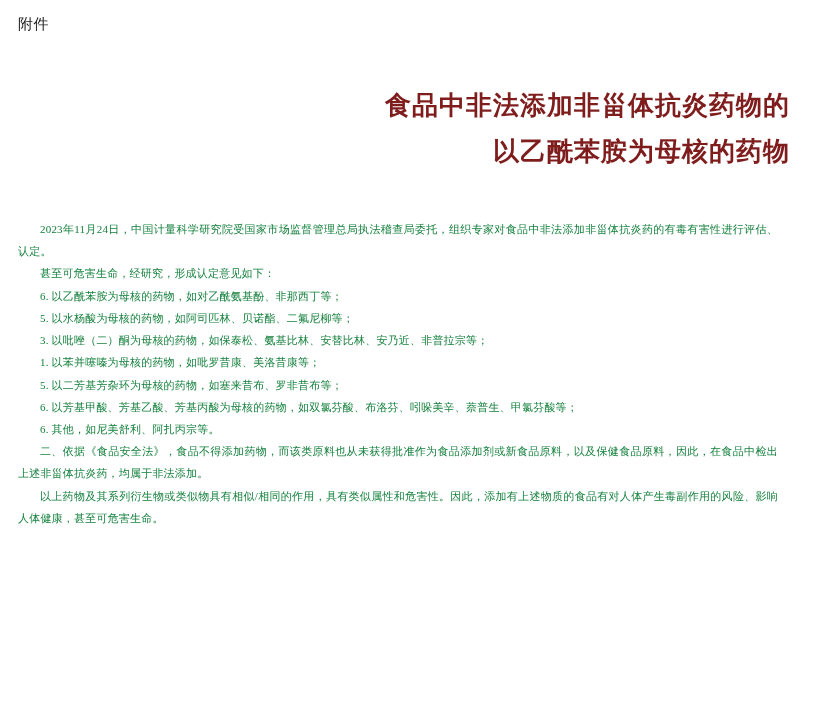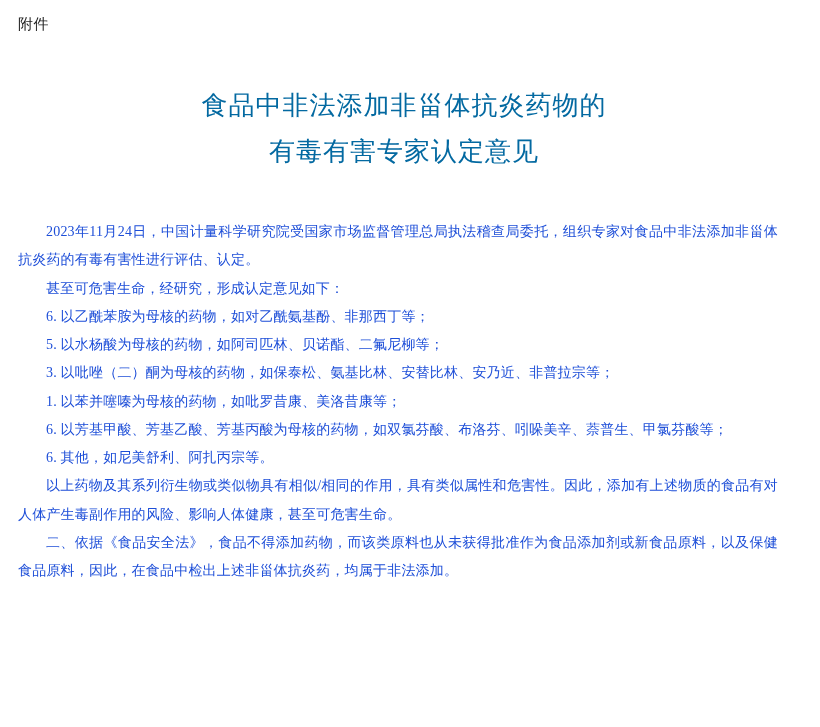--- a/index.html
+++ b/index.html
@@ -22,36 +22,36 @@
     padding: 14px 30px 0 18px;
   }
   .attachment-label {
     font-size: 15px;
     line-height: 1.4;
     color: #222;
     margin: 0 0 6px 0;
     letter-spacing: 0.5px;
   }
   .doc-title {
-    text-align: center;
+    text-align: right;
     margin: 48px 0 0 0;
     font-size: 26px;
-    font-weight: normal;
+    font-weight: bold;
     line-height: 1.75;
     letter-spacing: 1px;
-    color: #0369a1;
+    color: #7f1d1d;
   }
   .doc-title .line {
     display: block;
   }
   .body-text {
     margin: 44px 12px 0 0;
-    font-size: 14px;
+    font-size: 11px;
     line-height: 2.02;
-    color: #1d4ed8;
+    color: #15803d;
     letter-spacing: 0.2px;
   }
   .para {
     margin: 0;
     text-align: justify;
     text-justify: inter-ideograph;
   }
   .indent2 {
     text-indent: 2em;
   }
@@ -64,33 +64,34 @@
 </style>
 </head>
 <body>
 
 <div class="page">
 
   <div class="attachment-label">附件</div>
 
   <h1 class="doc-title">
     <span class="line">食品中非法添加非甾体抗炎药物的</span>
-    <span class="line">有毒有害专家认定意见</span>
+    <span class="line">以乙酰苯胺为母核的药物</span>
   </h1>
 
   <div class="body-text">
 
     <p class="para indent2">2023年11月24日，中国计量科学研究院受国家市场监督管理总局执法稽查局委托，组织专家对食品中非法添加非甾体抗炎药的有毒有害性进行评估、认定。</p>
     <p class="para indent2">甚至可危害生命，经研究，形成认定意见如下：</p>
 
     <p class="list-item">6. 以乙酰苯胺为母核的药物，如对乙酰氨基酚、非那西丁等；</p>
     <p class="list-item">5. 以水杨酸为母核的药物，如阿司匹林、贝诺酯、二氟尼柳等；</p>
     <p class="list-item">3. 以吡唑（二）酮为母核的药物，如保泰松、氨基比林、安替比林、安乃近、非普拉宗等；</p>
     <p class="list-item">1. 以苯并噻嗪为母核的药物，如吡罗昔康、美洛昔康等；</p>
+    <p class="list-item">5. 以二芳基芳杂环为母核的药物，如塞来昔布、罗非昔布等；</p>
     <p class="list-item">6. 以芳基甲酸、芳基乙酸、芳基丙酸为母核的药物，如双氯芬酸、布洛芬、吲哚美辛、萘普生、甲氯芬酸等；</p>
     <p class="list-item">6. 其他，如尼美舒利、阿扎丙宗等。</p>
 
+    <p class="para indent2">二、依据《食品安全法》，食品不得添加药物，而该类原料也从未获得批准作为食品添加剂或新食品原料，以及保健食品原料，因此，在食品中检出上述非甾体抗炎药，均属于非法添加。</p>
     <p class="para indent2">以上药物及其系列衍生物或类似物具有相似/相同的作用，具有类似属性和危害性。因此，添加有上述物质的食品有对人体产生毒副作用的风险、影响人体健康，甚至可危害生命。</p>
-    <p class="para indent2">二、依据《食品安全法》，食品不得添加药物，而该类原料也从未获得批准作为食品添加剂或新食品原料，以及保健食品原料，因此，在食品中检出上述非甾体抗炎药，均属于非法添加。</p>
 
   </div>
 
 </div>
 
 </body></html>

